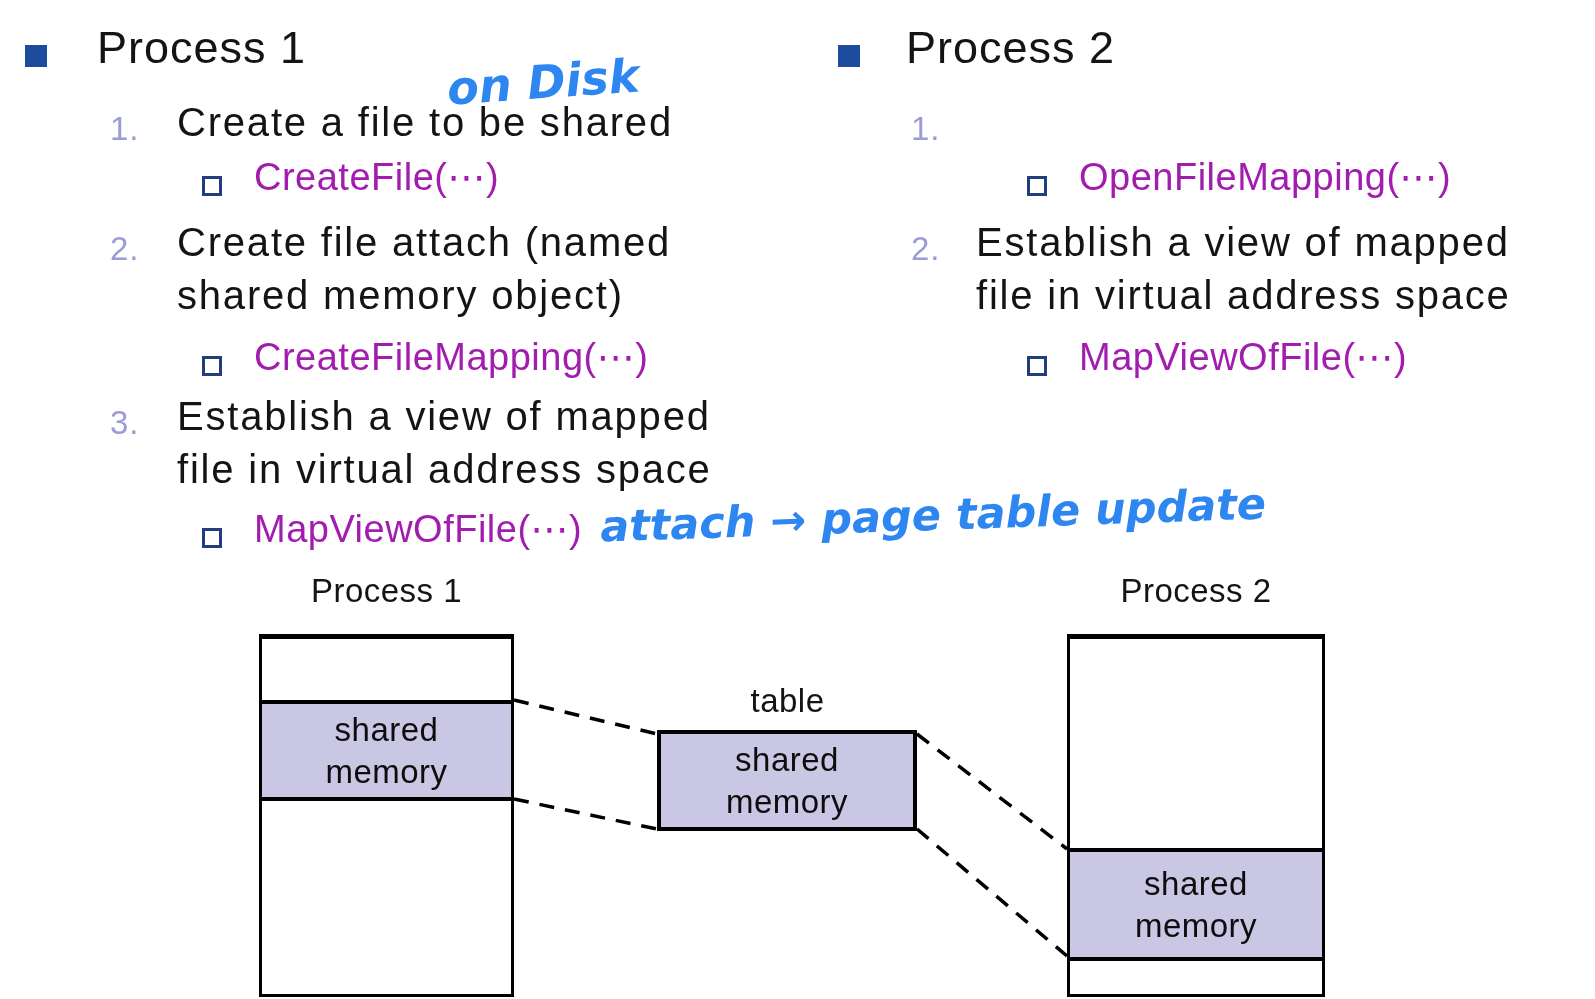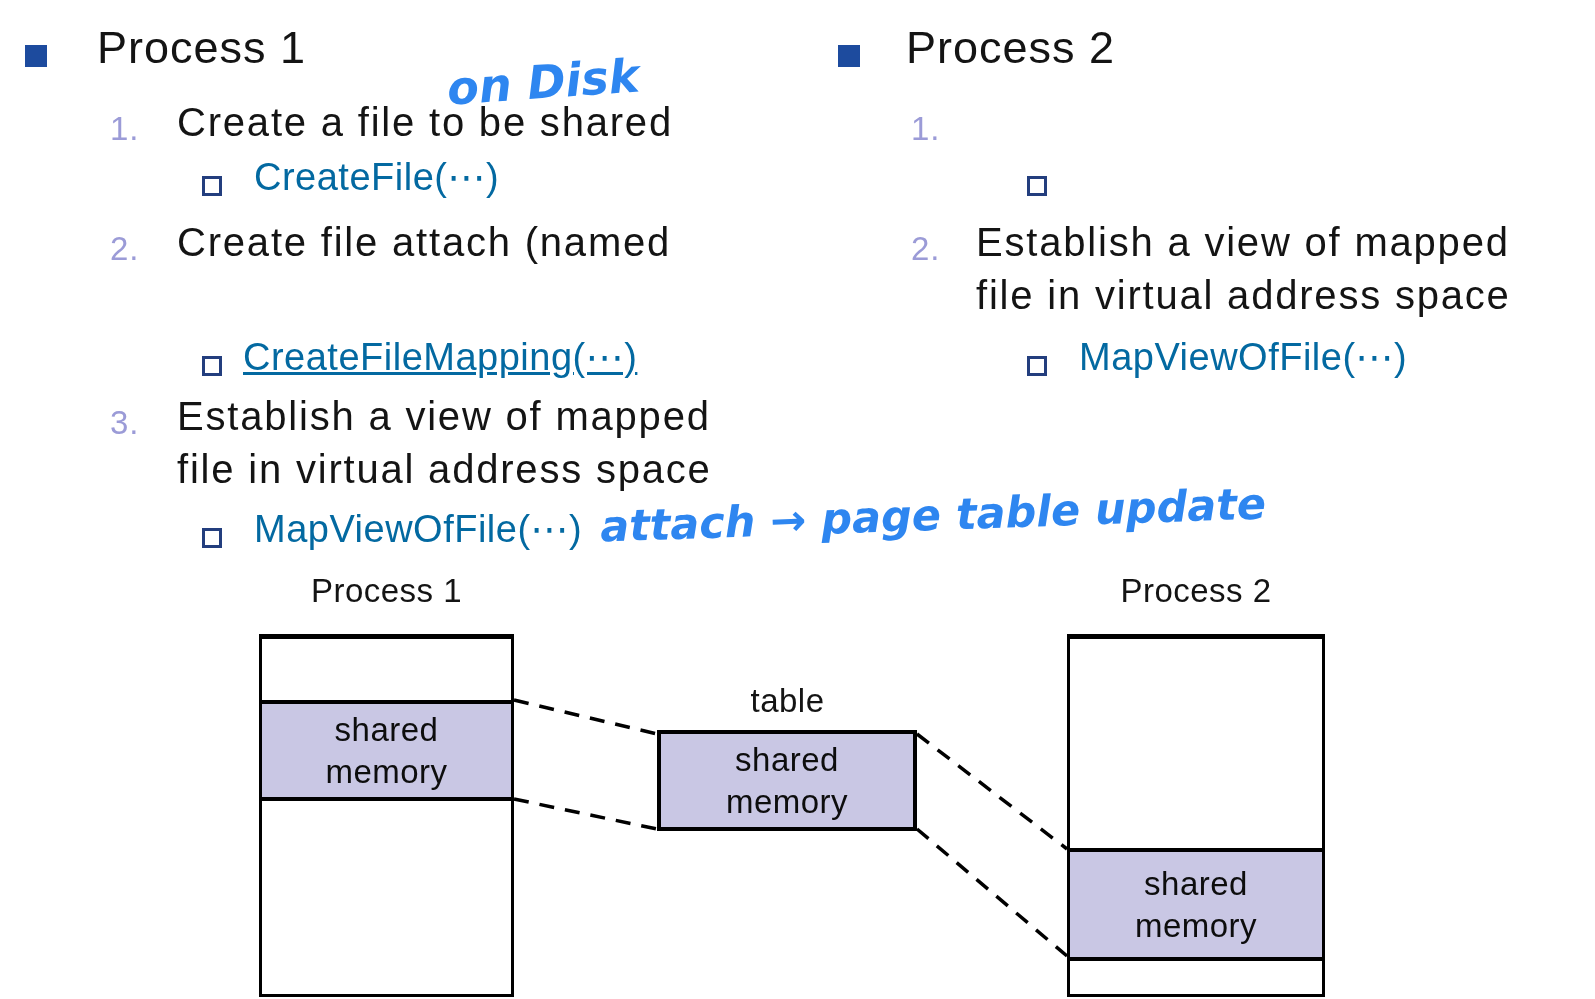--- a/index.html
+++ b/index.html
@@ -6,21 +6,21 @@
   #canvas{
     position:relative;width:1595px;height:999px;background:#ffffff;overflow:hidden;
     font-family:"Liberation Sans","DejaVu Sans",sans-serif;color:#0d0d0d;
   }
   .abs{position:absolute;}
   .hdr{font-size:45px;letter-spacing:1px;color:#141414;white-space:nowrap;}
   .bullet-sq{width:22px;height:22px;background:#1d4b9e;}
   .num{font-size:33px;color:#9b9bd7;letter-spacing:1px;white-space:nowrap;}
   .itemtxt{font-size:40px;letter-spacing:1.8px;color:#141414;white-space:nowrap;}
   .subsq{width:14px;height:14px;border:3px solid #233e7e;background:#ffffff;}
-  .api{font-size:38px;letter-spacing:.5px;color:#0369a1;white-space:nowrap;}
+  .api{font-size:38px;letter-spacing:.5px;color:#a21caf;white-space:nowrap;}
   .hand{
     font-family:"DejaVu Sans","Liberation Sans",sans-serif;
     font-style:italic;font-weight:bold;color:#2e86f0;white-space:nowrap;
   }
   .diaglabel{font-size:33px;letter-spacing:.5px;color:#141414;text-align:center;}
   .membox{box-sizing:border-box;background:#ffffff;border:3px solid #000;border-top-width:5px;}
   .band{
     box-sizing:border-box;position:absolute;left:0;width:100%;
     background:#c9c7e4;border-top:4px solid #000;border-bottom:4px solid #000;
     display:flex;flex-direction:column;align-items:center;justify-content:center;
@@ -41,40 +41,42 @@
   <div class="abs hdr" style="left:97px;top:22px;">Process 1</div>
 
   <div class="abs num" style="left:110px;top:110px;">1.</div>
   <div class="abs itemtxt" style="left:177px;top:100px;">Create a file to be shared</div>
 
   <div class="abs subsq" style="left:202px;top:176px;"></div>
   <div class="abs api" style="left:254px;top:155px;">CreateFile(⋯)</div>
 
   <div class="abs num" style="left:110px;top:230px;">2.</div>
   <div class="abs itemtxt" style="left:177px;top:220px;">Create file attach (named</div>
+  <div class="abs itemtxt" style="left:177px;top:273px;">shared memory object)</div>
 
   <div class="abs subsq" style="left:202px;top:356px;"></div>
-  <div class="abs api" style="left:243px;top:335px;text-decoration:underline;">CreateFileMapping(⋯)</div>
+  <div class="abs api" style="left:254px;top:335px;">CreateFileMapping(⋯)</div>
 
   <div class="abs num" style="left:110px;top:404px;">3.</div>
   <div class="abs itemtxt" style="left:177px;top:394px;">Establish a view of mapped</div>
   <div class="abs itemtxt" style="left:177px;top:447px;">file in virtual address space</div>
 
   <div class="abs subsq" style="left:202px;top:528px;"></div>
   <div class="abs api" style="left:254px;top:507px;">MapViewOfFile(⋯)</div>
 
   <div class="abs hand" style="left:447px;top:55px;font-size:46px;transform:rotate(-4deg);">on Disk</div>
   <div class="abs hand" style="left:600px;top:490px;font-size:43px;transform:rotate(-2deg);">attach → page table update</div>
 
   <div class="abs bullet-sq" style="left:838px;top:45px;"></div>
   <div class="abs hdr" style="left:906px;top:22px;">Process 2</div>
 
   <div class="abs num" style="left:911px;top:110px;">1.</div>
 
   <div class="abs subsq" style="left:1027px;top:176px;"></div>
+  <div class="abs api" style="left:1079px;top:155px;">OpenFileMapping(⋯)</div>
 
   <div class="abs num" style="left:911px;top:230px;">2.</div>
   <div class="abs itemtxt" style="left:976px;top:220px;">Establish a view of mapped</div>
   <div class="abs itemtxt" style="left:976px;top:273px;">file in virtual address space</div>
 
   <div class="abs subsq" style="left:1027px;top:356px;"></div>
   <div class="abs api" style="left:1079px;top:335px;">MapViewOfFile(⋯)</div>
 
   <div class="abs diaglabel" style="left:259px;top:572px;width:255px;">Process 1</div>
   <div class="abs diaglabel" style="left:1067px;top:572px;width:258px;">Process 2</div>

